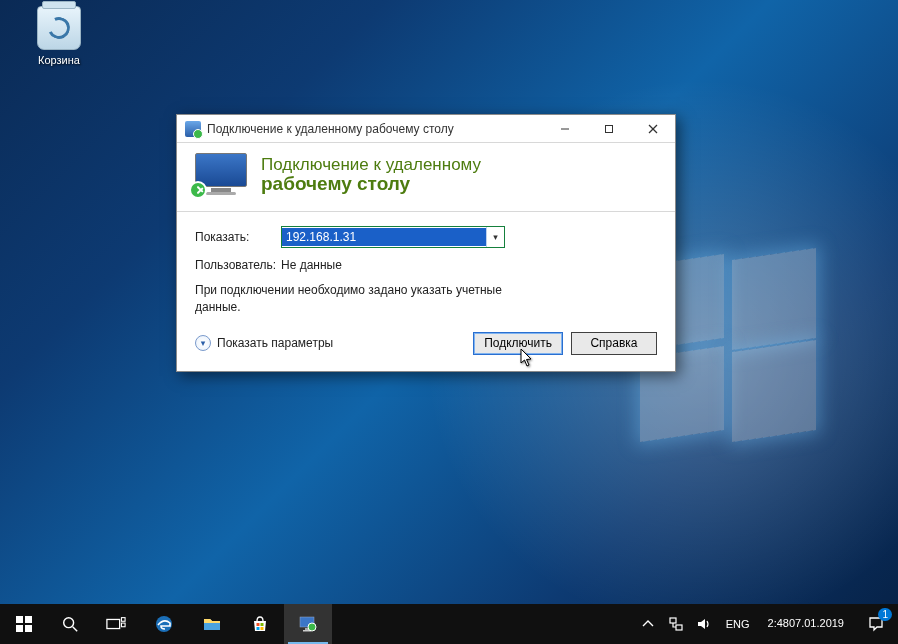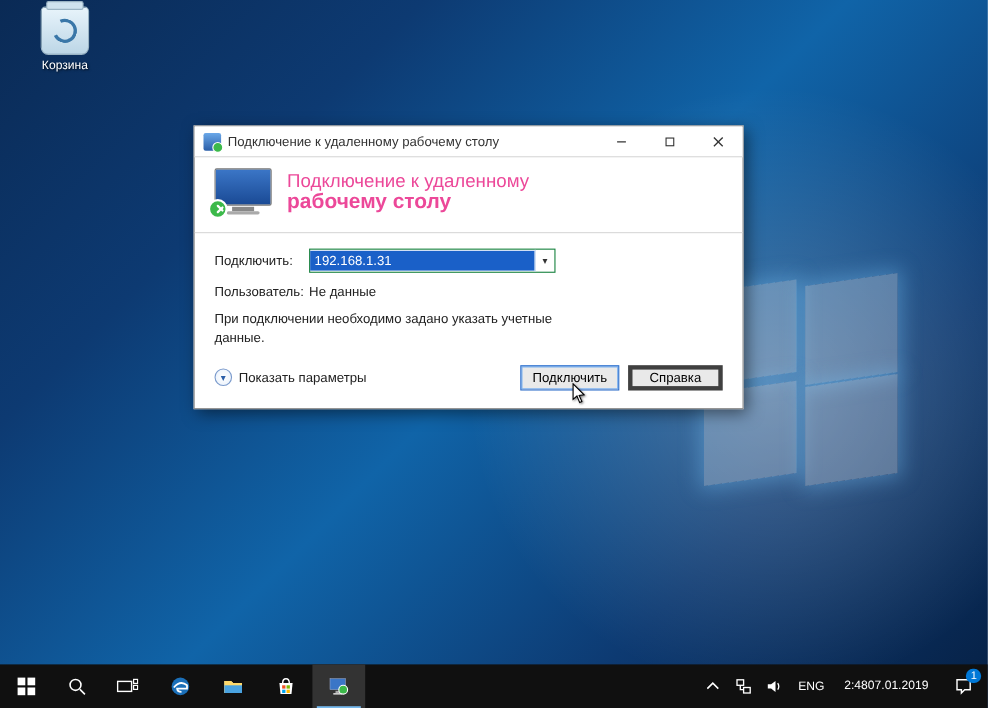--- a/index.html
+++ b/index.html
@@ -86,21 +86,21 @@
     position:absolute; left:-6px; bottom:-2px; width:18px; height:18px;
     background:#3cb94a; border-radius:50%; border:2px solid #fff;
     display:flex; align-items:center; justify-content:center;
   }
   .banner .monitor .badge::before,
   .banner .monitor .badge::after {
     content:""; position:absolute; width:8px; height:2px; background:#fff; border-radius:1px;
   }
   .banner .monitor .badge::before { transform: rotate(45deg) translate(1px,-2px); }
   .banner .monitor .badge::after { transform: rotate(-45deg) translate(1px,2px); }
-  .banner .text { color:#ec4899; }
+  .banner .text { color:#4d7c0f; }
   .banner .line1 { font-size:17px; font-weight:400; }
   .banner .line2 { font-size:19px; font-weight:700; margin-top:-2px; }
 
   .body {
     padding: 14px 18px 16px; font-size: 12px; color:#222;
   }
   .row { display:flex; align-items:center; margin-bottom: 10px; }
   .row .label { width:86px; }
   .combo {
     display:flex; align-items:center; width: 224px; height:22px;
@@ -120,21 +120,21 @@
   .footer { display:flex; align-items:center; }
   .expand { display:flex; align-items:center; gap:6px; cursor:pointer; }
   .expand .circ {
     width:16px; height:16px; border:1px solid #7a9acc; border-radius:50%;
     display:flex; align-items:center; justify-content:center; font-size:9px; color:#2a5ea8;
     background: radial-gradient(#fff,#e7f0fb);
   }
   .spacer { flex:1; }
   .btn {
     min-width: 86px; height:23px; font-size:12px;
-    background:#e9e9e9; border:4px solid #404040; margin-left:8px;
+    background:#e9e9e9; border:1px solid #404040; margin-left:8px;
     display:flex; align-items:center; justify-content:center; padding:0 10px;
   }
   .btn.primary { border:1px solid #2a6fd0; box-shadow: inset 0 0 0 1px #7fb3f0; }
 
   
   .cursor {
     position:absolute; top:348px; left:520px; width:14px; height:20px; pointer-events:none;
   }
   .cursor svg { filter: drop-shadow(1px 1px 1px rgba(0,0,0,.5)); }
 
@@ -217,21 +217,21 @@
       <div class="badge"></div>
     </div>
     <div class="text">
       <div class="line1">Подключение к удаленному</div>
       <div class="line2">рабочему столу</div>
     </div>
   </div>
 
   <div class="body">
     <div class="row">
-      <div class="label">Подключить:</div>
+      <div class="label">Показать:</div>
       <div class="combo">
         <input type="text" value="192.168.1.31" style="">
         <div class="chev">▾</div>
       </div>
     </div>
     <div class="row">
       <div class="label">Пользователь:</div>
       <div>Не данные</div>
     </div>
     <div class="hint">При подключении необходимо задано указать учетные данные.</div>

